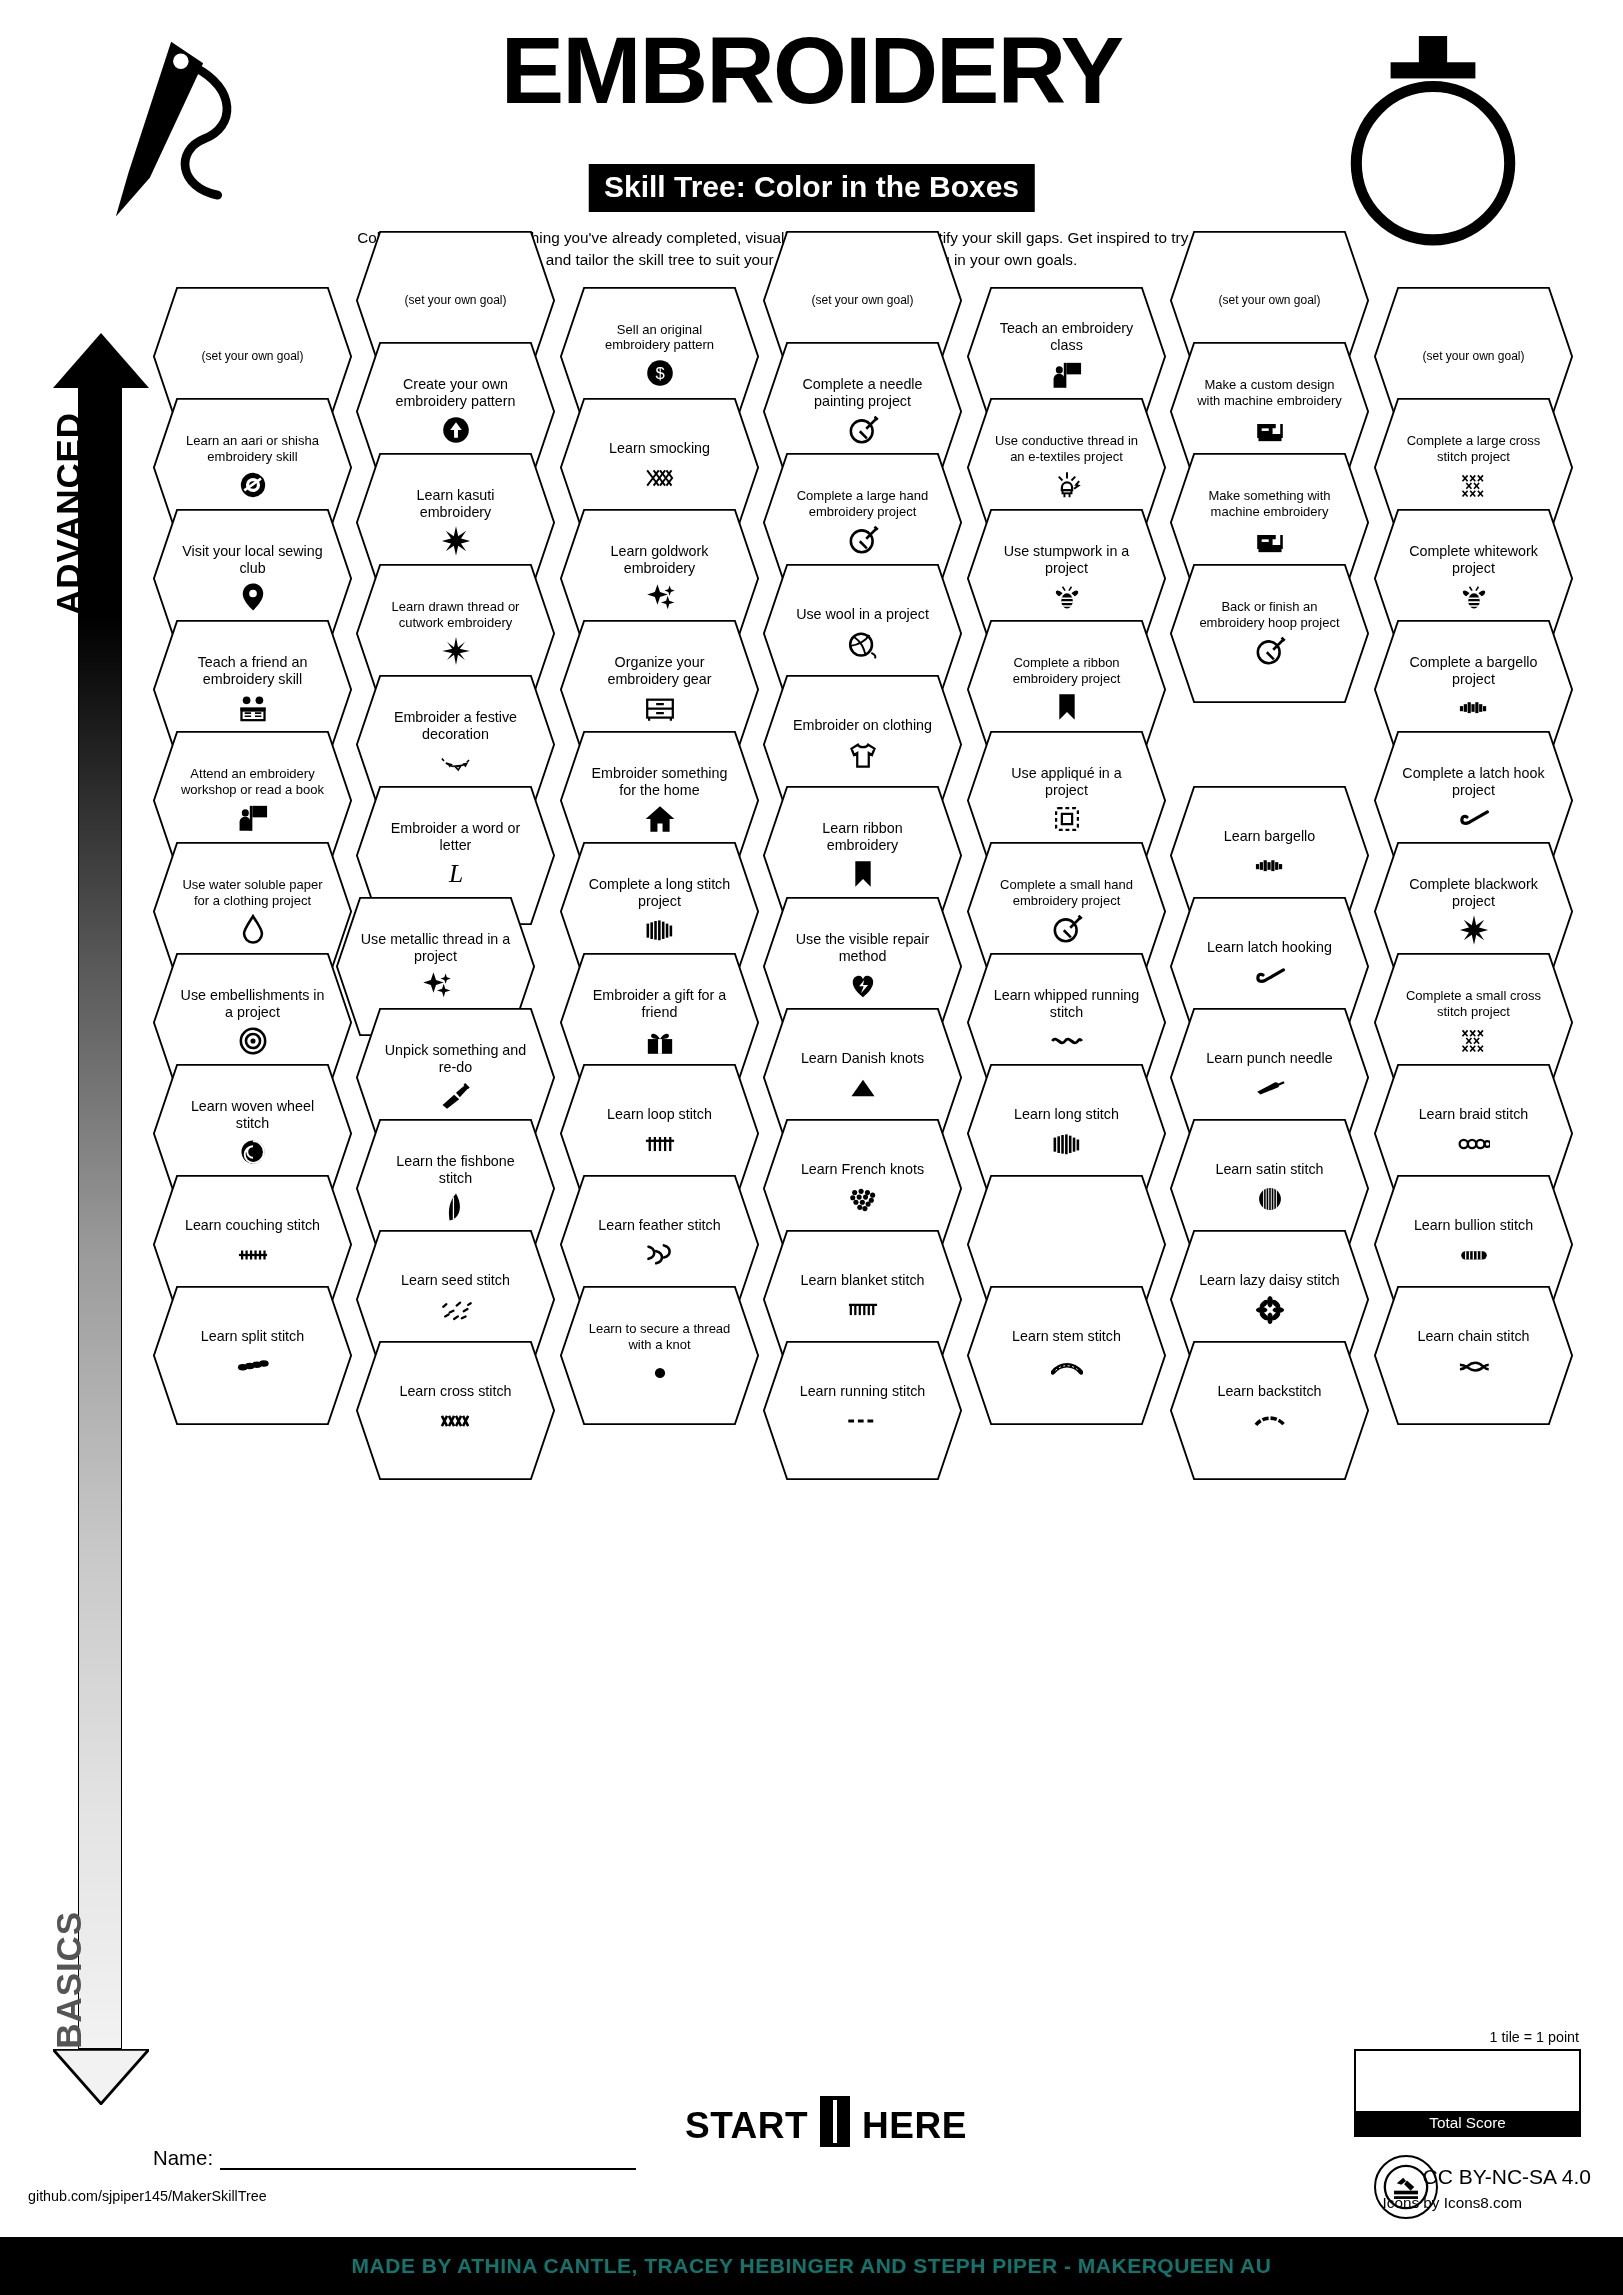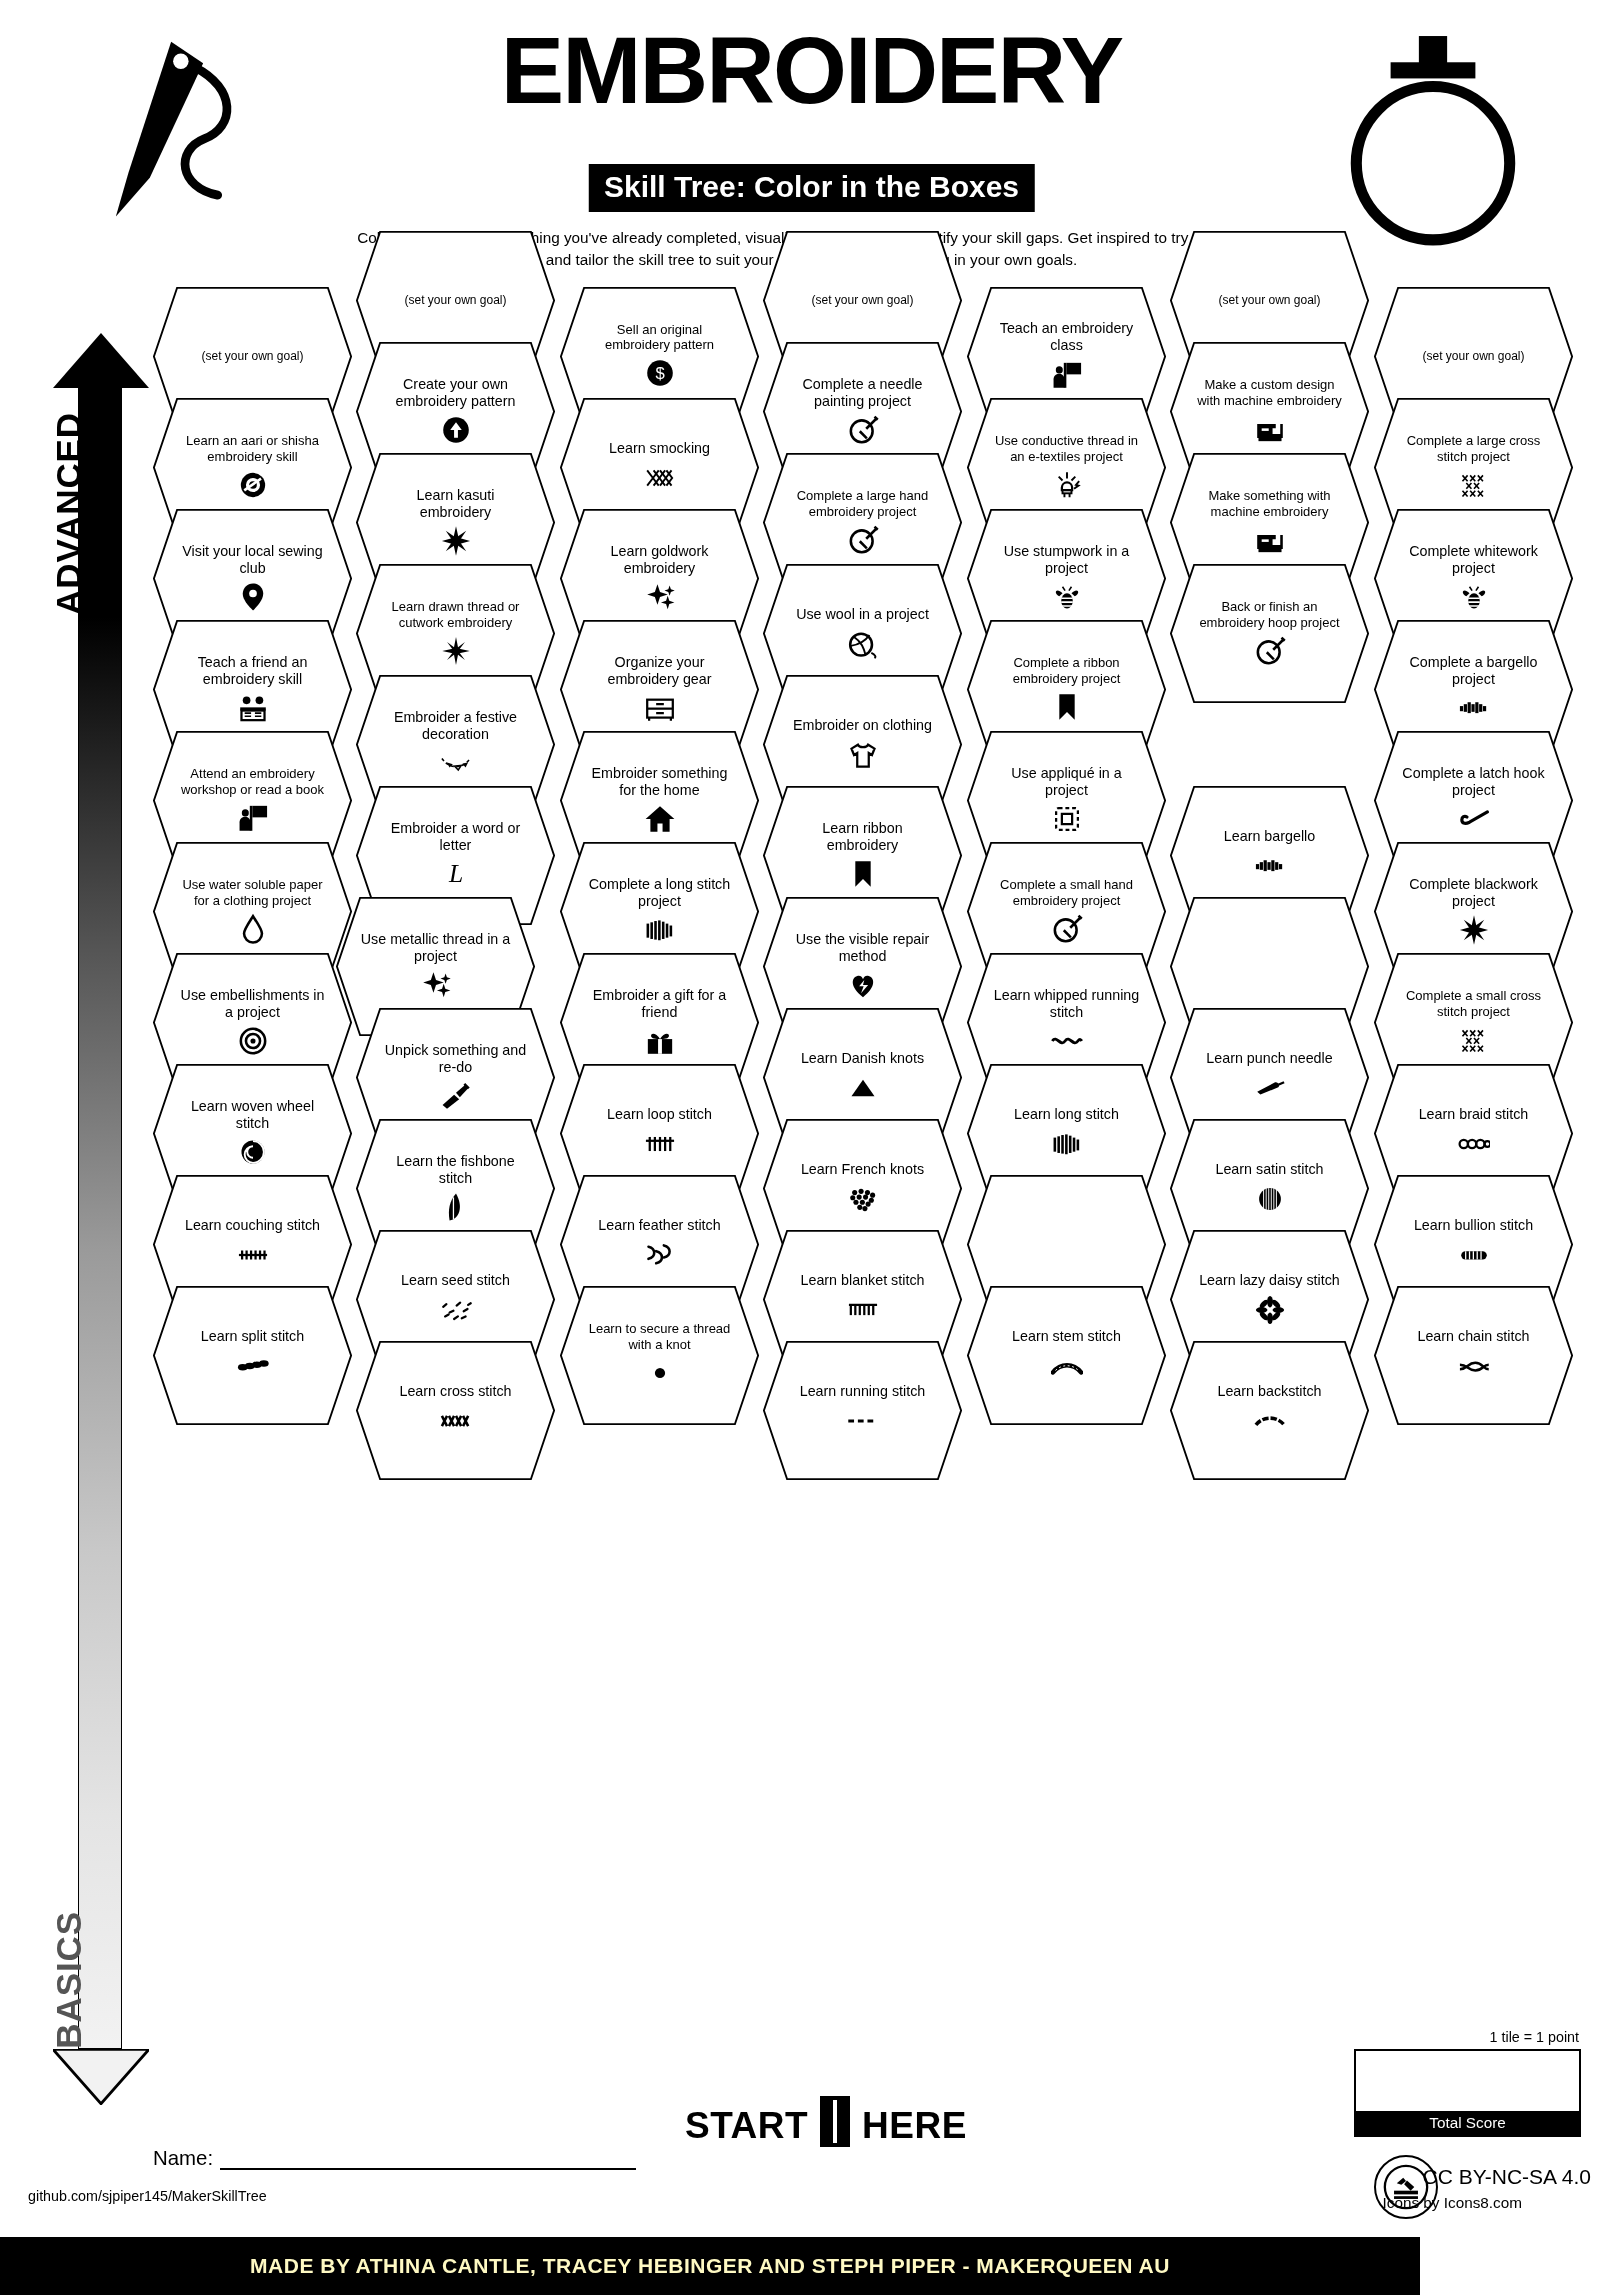--- a/index.html
+++ b/index.html
@@ -49,21 +49,21 @@
   #scorelabel{position:absolute;left:0;right:0;bottom:0;height:24px;background:#000;color:#fff;font-size:15.3px;display:flex;align-items:center;justify-content:center;}
   #tilept{position:absolute;right:44px;top:2029px;font-size:14.3px;}
 
   
   #namewrap{position:absolute;left:153px;top:2147px;display:flex;align-items:flex-end;}
   #namelabel{font-size:20.4px;}
   #nameline{width:416px;border-bottom:2.3px solid #000;margin-left:7.4px;height:20.4px;}
   #ghurl{position:absolute;left:28px;top:2188px;font-size:14.3px;}
 
   
-  #footer{position:absolute;left:0;bottom:0;width:1420px;height:58px;background:#000;color:#fef9c3;display:flex;align-items:center;justify-content:center;font-size:21px;font-weight:bold;letter-spacing:0.5px;}
+  #footer{position:absolute;left:0;bottom:0;width:1623px;height:58px;background:#000;color:#0f766e;display:flex;align-items:center;justify-content:center;font-size:21px;font-weight:bold;letter-spacing:0.5px;}
   #cc{position:absolute;right:32px;bottom:83px;text-align:left;}
   #cctext{font-size:21px;font-weight:normal;margin-left:40px;}
   #icons8{font-size:15.3px;margin-top:4.6px;}
   #ccbadge{position:absolute;right:185px;bottom:76px;width:60px;height:60px;border:2.8px solid #000;border-radius:50%;display:flex;align-items:center;justify-content:center;}
 </style>
 </head>
 <body>
 
 <div id="title">EMBROIDERY</div>
 <div id="subtitle">Skill Tree: Color in the Boxes</div>
@@ -965,20 +965,28 @@
               <rect x="78" y="44" width="10" height="16"></rect>
             </g>
           </svg>
         </div>
       </div>
     </div>
     <div class="hex" style="left: 1170px; top: 592px;">
       <svg viewBox="0 0 430 300" preserveAspectRatio="none">
         <path d="M52,2 L378,2 L428,150 L378,298 L52,298 L2,150 Z" fill="#fff" stroke="#000" stroke-width="4"></path>
       </svg>
+      <div class="hexin">
+        <div class="hexlabel">Learn latch hooking</div>
+        <div class="ic">
+          <svg viewBox="0 0 100 100" preserveAspectRatio="xMidYMid meet">
+            <path d="M92 28 L36 60 C20 68 12 62 12 52 c0-8 8-14 16-8" stroke="#000" stroke-width="10" fill="none" stroke-linecap="round"></path>
+          </svg>
+        </div>
+      </div>
     </div>
     <div class="hex" style="left: 1170px; top: 703px;">
       <svg viewBox="0 0 430 300" preserveAspectRatio="none">
         <path d="M52,2 L378,2 L428,150 L378,298 L52,298 L2,150 Z" fill="#fff" stroke="#000" stroke-width="4"></path>
       </svg>
       <div class="hexin">
         <div class="hexlabel">Learn punch needle</div>
         <div class="ic">
           <svg viewBox="0 0 100 100" preserveAspectRatio="xMidYMid meet">
             <path d="M10 62 L66 32 a10 10 0 0 1 10 16 L20 70 Z" fill="#000"></path>

